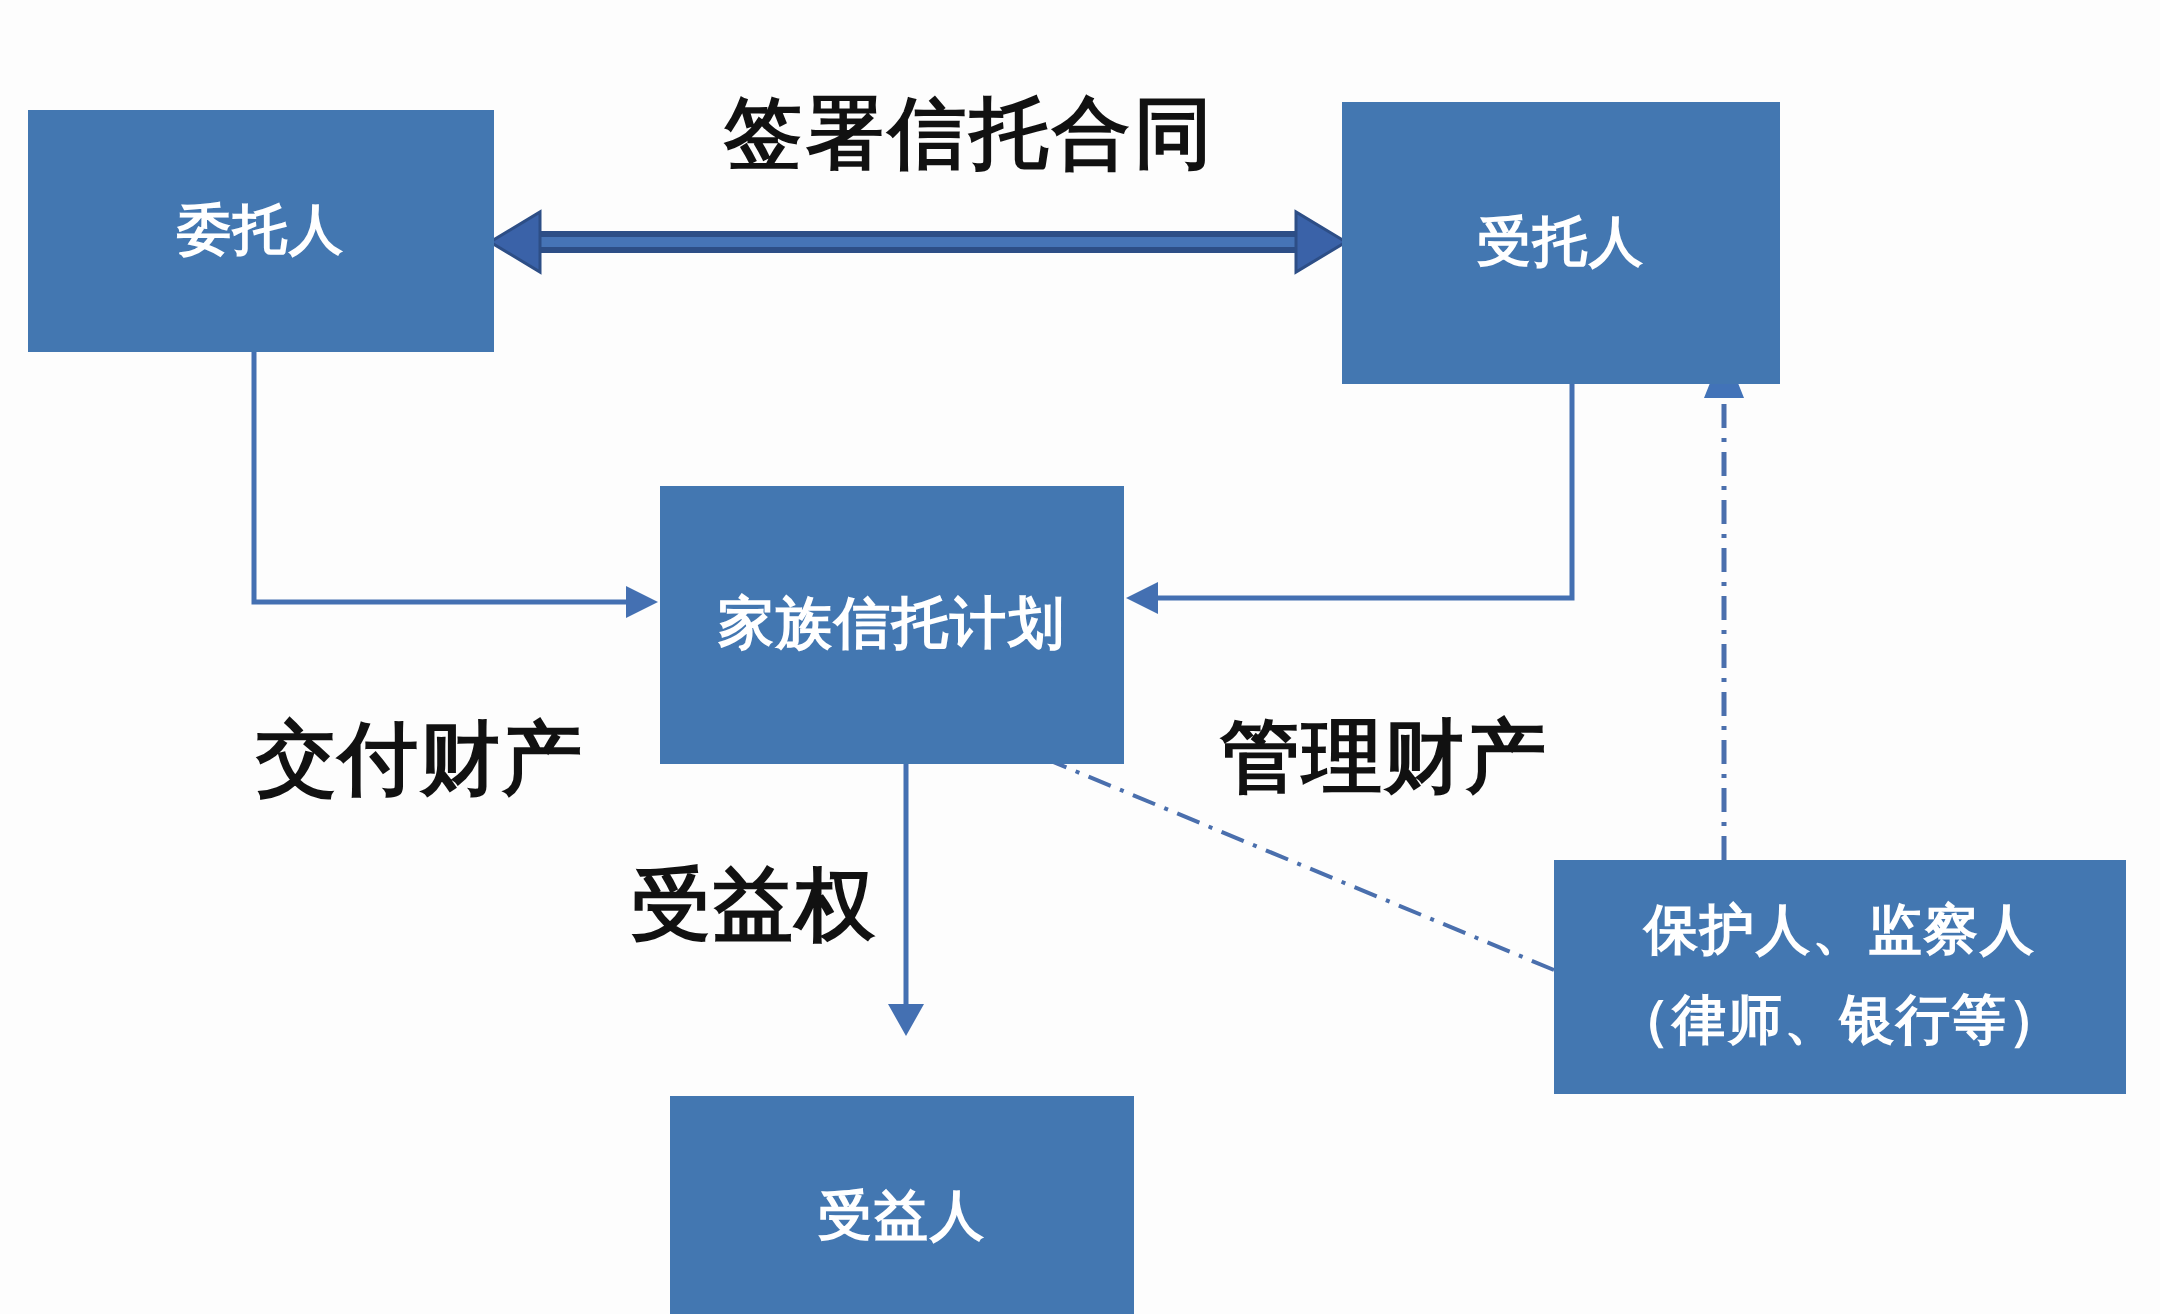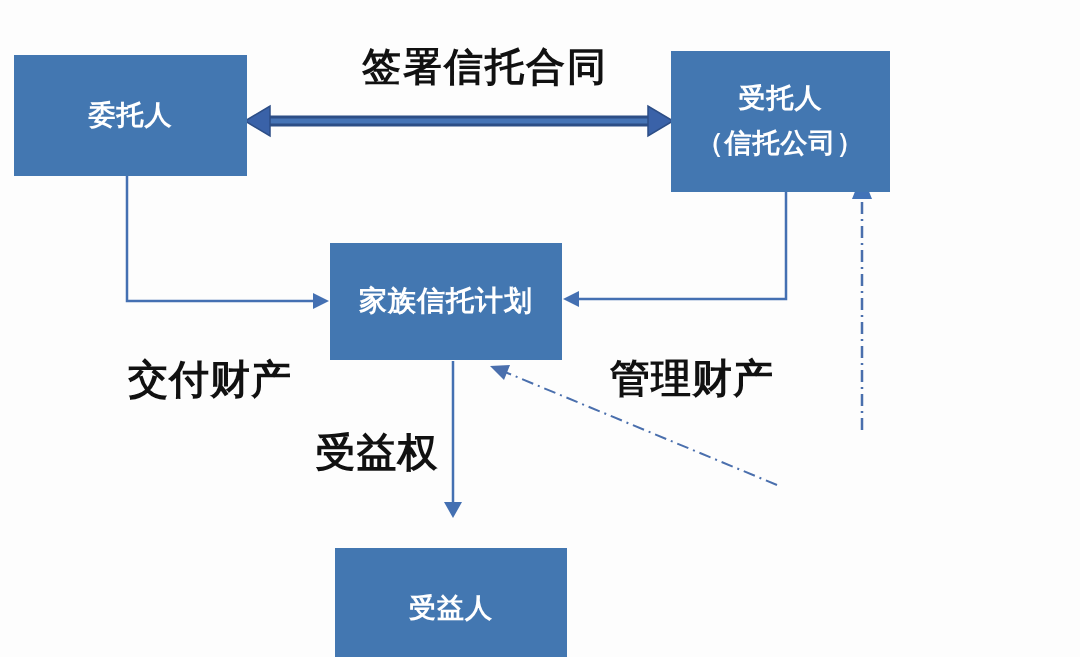--- a/index.html
+++ b/index.html
@@ -9,21 +9,21 @@
     position:absolute;
     background:#4377B1;
     color:#ffffff;
     display:flex;flex-direction:column;align-items:center;justify-content:center;
     gap:15px;
     font-size:27px;font-weight:600;letter-spacing:1px;
     text-align:center;line-height:1.1;
   }
   .node-settlor{left:14px;top:55px;width:233px;height:121px;}
   .node-trustee{left:671px;top:51px;width:219px;height:141px;}
-  .node-trust-plan{left:330px;top:243px;width:232px;height:117px;font-size:28px;}
+  .node-trust-plan{left:330px;top:243px;width:232px;height:139px;font-size:28px;}
   .node-beneficiary{left:335px;top:548px;width:232px;height:122px;}
   .node-protector{left:777px;top:430px;width:286px;height:117px;}
   .edge-label{
     position:absolute;color:#111111;font-weight:700;
     font-size:40px;letter-spacing:1px;text-align:center;
   }
   .label-sign{left:350px;top:40px;width:270px;font-size:39px;letter-spacing:2px;}
   .label-deliver{left:120px;top:352px;width:180px;}
   .label-manage{left:594px;top:351px;width:180px;text-align:right;}
   .label-benefit{left:287px;top:425px;width:180px;}
@@ -68,30 +68,33 @@
       <polygon points="862,174 852,199 872,199" fill="#4273B8"></polygon>
     </g>
   </svg>
 
   <div class="node node-settlor">
     <span>委托人</span>
   </div>
 
   <div class="node node-trustee">
     <span>受托人</span>
-    <span>（信托公司）</span>
   </div>
 
   <div class="node node-trust-plan">
     <span>家族信托计划</span>
   </div>
 
   <div class="node node-beneficiary">
     <span>受益人</span>
   </div>
 
+  <div class="node node-protector">
+    <span>保护人、监察人</span>
+    <span>（律师、银行等）</span>
+  </div>
 
   <div class="edge-label label-sign">签署信托合同</div>
   <div class="edge-label label-deliver">交付财产</div>
   <div class="edge-label label-manage">管理财产</div>
   <div class="edge-label label-benefit">受益权</div>
 
 </div>
 
 </body></html>

